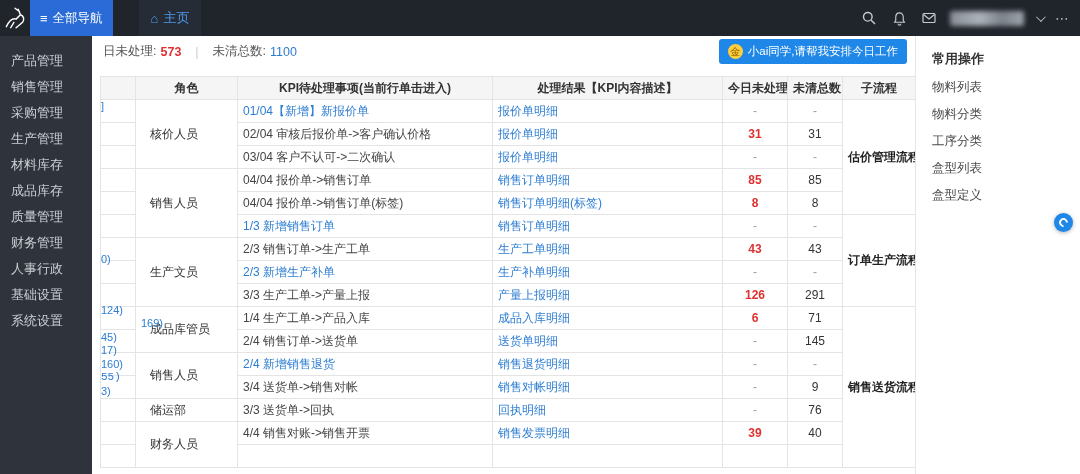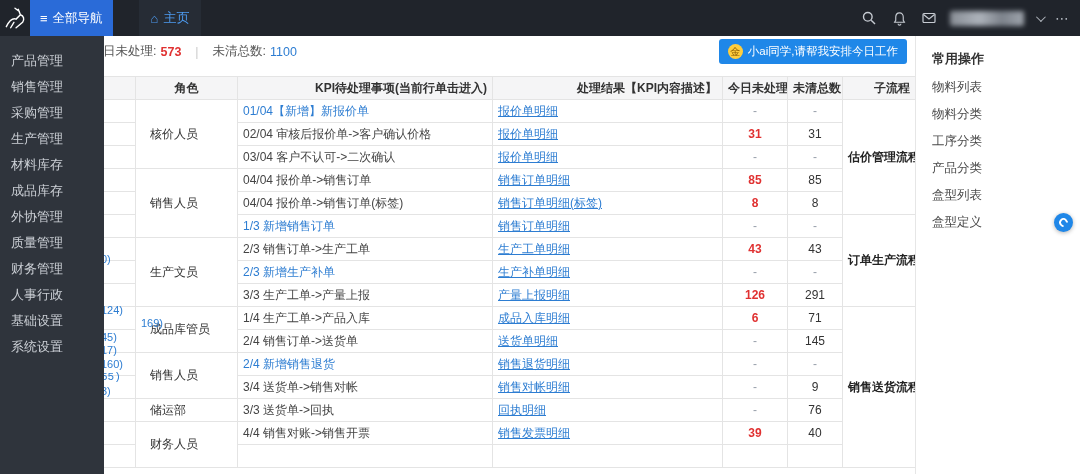--- a/index.html
+++ b/index.html
@@ -17,42 +17,42 @@
   .home-tab{margin-left:26px;height:36px;display:flex;align-items:center;gap:5px;color:#4d9bf0;font-size:13px;background:#262c35;padding:0 12px;cursor:pointer;}
   .home-ico{font-size:13px;}
   .tb-spacer{flex:1;}
   .tb-right{display:flex;align-items:center;gap:12px;padding-right:10px;}
   .tb-icon{display:flex;align-items:center;justify-content:center;width:18px;height:18px;cursor:pointer;}
   .user-blur{width:74px;height:15px;border-radius:2px;background:linear-gradient(90deg,#9aa0a8,#c6ccd4 40%,#8d939c 70%,#b5bbc3);filter:blur(2.5px);opacity:.85;cursor:pointer;}
   .caret{width:7px;height:7px;border-right:1.5px solid #aeb4bc;border-bottom:1.5px solid #aeb4bc;transform:rotate(45deg) translateY(-2px);cursor:pointer;}
   .dots{color:#aeb4bc;font-size:14px;letter-spacing:1px;cursor:pointer;line-height:1;}
 
   
-  .sidebar{position:absolute;left:0;top:36px;width:104px;height:438px;background:#2f343c;z-index:10;padding-top:12px;}
+  .sidebar{position:absolute;left:0;top:36px;width:92px;height:438px;background:#2f343c;z-index:10;padding-top:12px;}
   .side-item{height:26px;line-height:26px;padding-left:11px;color:#ccd0d6;font-size:13px;cursor:pointer;white-space:nowrap;}
 
   
   .main{position:absolute;left:100px;top:27px;width:815px;height:324px;background:#fff;}
   .stats-bar{position:relative;height:49px;display:flex;align-items:center;padding-left:3px;font-size:12.5px;color:#555;}
   .stat-val-red{color:var(--danger-red);font-weight:bold;margin-left:4px;}
   .stat-div{color:#ccc;margin:0 14px;}
   .stat-val-blue{color:var(--link-blue);margin-left:4px;}
   .ai-btn{position:absolute;right:8px;top:12px;height:25px;border:none;border-radius:3px;background:var(--ai-blue);color:#fff;font-size:11.5px;display:flex;align-items:center;gap:5px;padding:0 9px;cursor:pointer;font-family:inherit;white-space:nowrap;}
   .ai-ico{width:15px;height:15px;border-radius:50%;background:#ffce3d;color:#8a5b00;font-size:10px;line-height:15px;text-align:center;flex:0 0 auto;}
 
   
   table.kpi-table{border-collapse:collapse;table-layout:fixed;width:815px;font-size:12px;}
   .kpi-table th,.kpi-table td{border:1px solid #e4e4e4;height:23px;padding:0 5px;overflow:hidden;white-space:nowrap;vertical-align:middle;}
-  .kpi-table th{background:#f5f5f6;color:#333;font-weight:bold;text-align:right;}
+  .kpi-table th{background:#f5f5f6;color:#333;font-weight:bold;text-align:center;}
   .kpi-table th.center{text-align:center;}
   td.hidcol{background:#fff;}
   td.role{color:#333;padding-left:14px;}
   td.kpi{color:#444;cursor:pointer;}
   td.kpi.link{color:var(--link-blue);}
-  td.result{color:var(--link-blue);cursor:pointer;text-decoration:underline;}
+  td.result{color:var(--link-blue);cursor:pointer;}
   td.num{text-align:center;color:#333;}
   td.num.red{color:var(--danger-red);font-weight:bold;}
   td.num.dash{color:#98a0aa;}
   td.flow{font-weight:bold;color:#222;}
 
   
   .fragments{position:absolute;left:101px;top:0;width:40px;height:474px;z-index:3;pointer-events:none;}
   .frag{position:absolute;left:0;font-size:11px;color:var(--link-blue);white-space:nowrap;}
 
   
@@ -109,21 +109,20 @@
     </div>
   </header>
 
   <nav class="sidebar">
     <div class="side-item">产品管理</div>
     <div class="side-item">销售管理</div>
     <div class="side-item">采购管理</div>
     <div class="side-item">生产管理</div>
     <div class="side-item">材料库存</div>
     <div class="side-item">成品库存</div>
-    <div class="side-item">外协管理</div>
     <div class="side-item">质量管理</div>
     <div class="side-item">财务管理</div>
     <div class="side-item">人事行政</div>
     <div class="side-item">基础设置</div>
     <div class="side-item">系统设置</div>
   </nav>
 
   <div class="main">
     <div class="stats-bar">
       <span>日未处理:</span>
@@ -295,21 +294,20 @@
       <span class="frag" style="top: 357.5px;">160)</span>
       <span class="frag" style="top: 371px; font-family: Liberation Mono, monospace;">55)</span>
       <span class="frag" style="top: 384.5px;">3)</span>
     </div>
 
   <aside class="right-panel">
     <div class="rp-title">常用操作</div>
     <div class="rp-item">物料列表</div>
     <div class="rp-item">物料分类</div>
     <div class="rp-item">工序分类</div>
-    <div class="rp-item">产品分类</div>
     <div class="rp-item">盒型列表</div>
     <div class="rp-item">盒型定义</div>
   </aside>
 
   <button class="float-btn">
     <span class="arc"></span>
   </button>
 
 </div>
 

